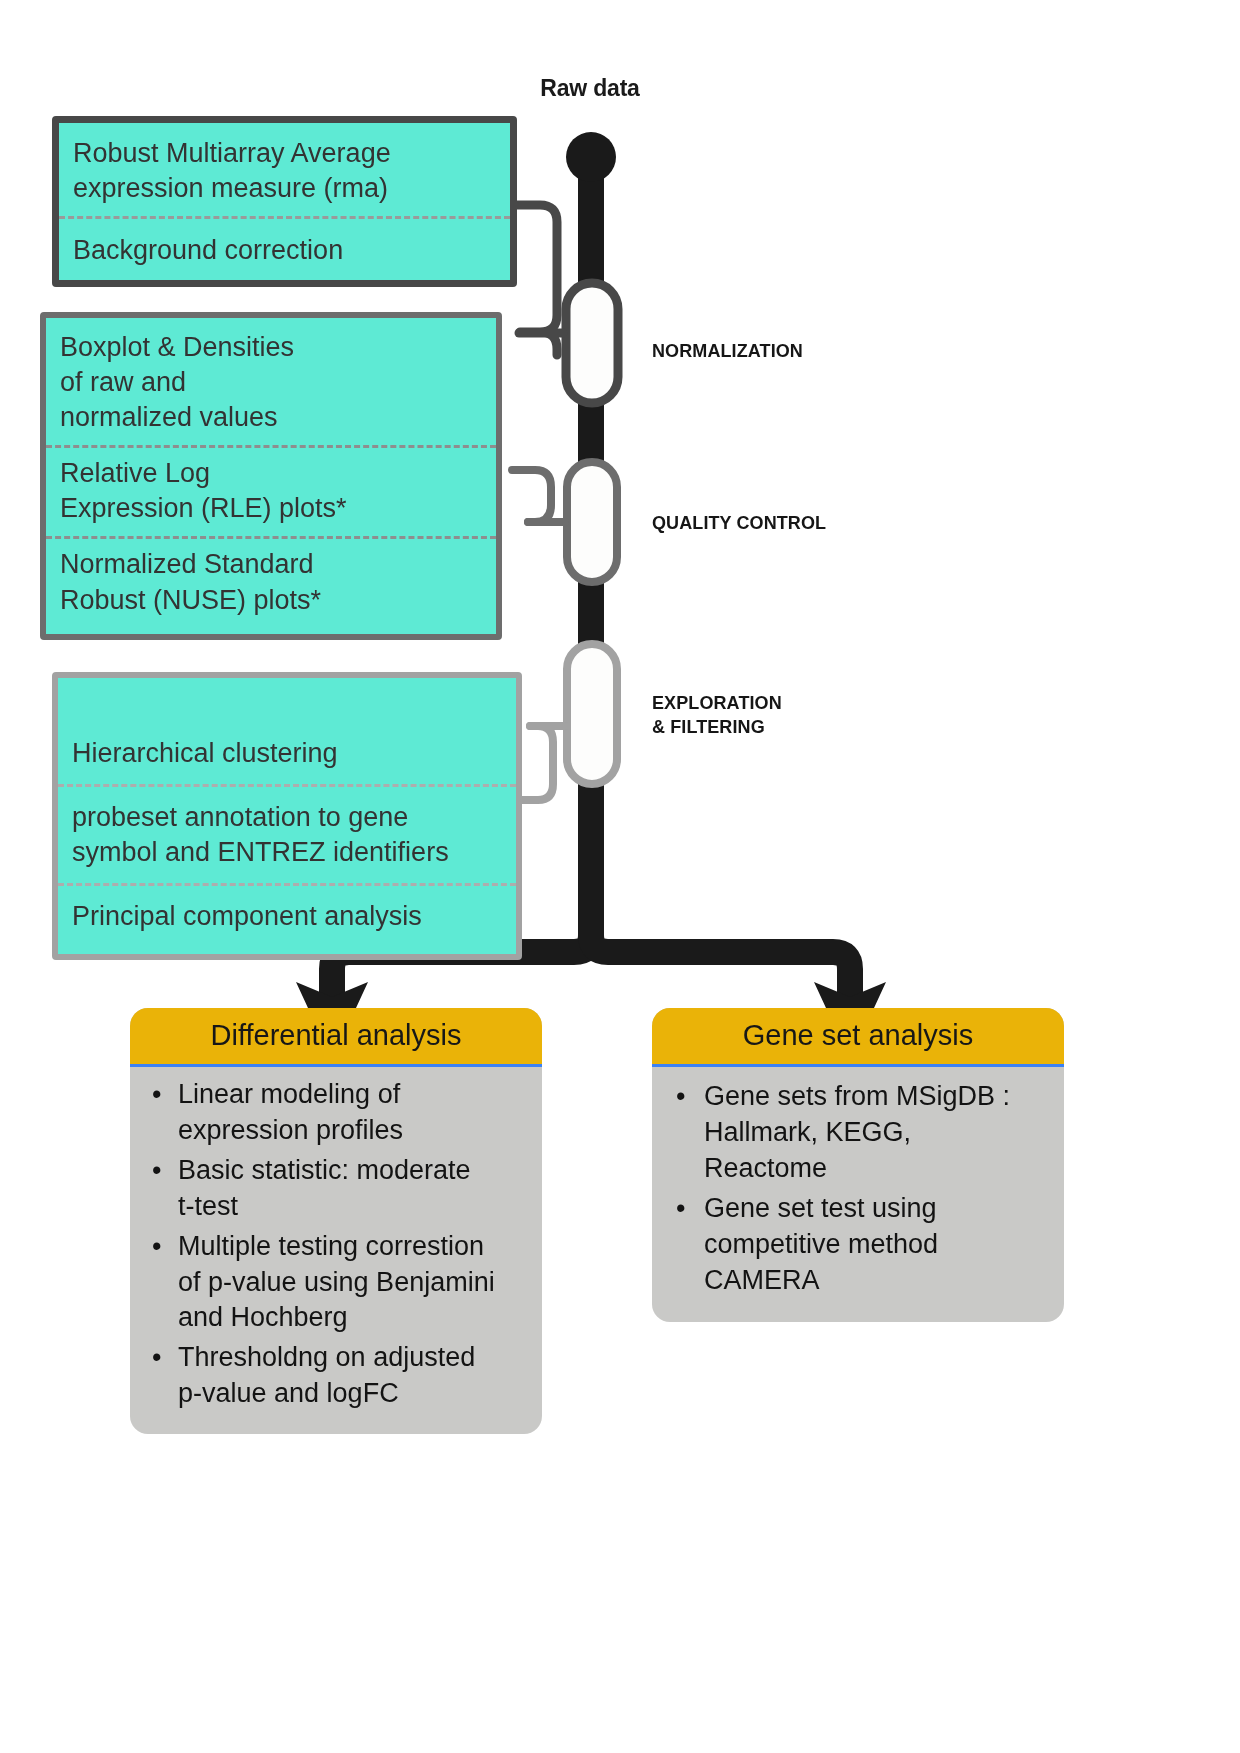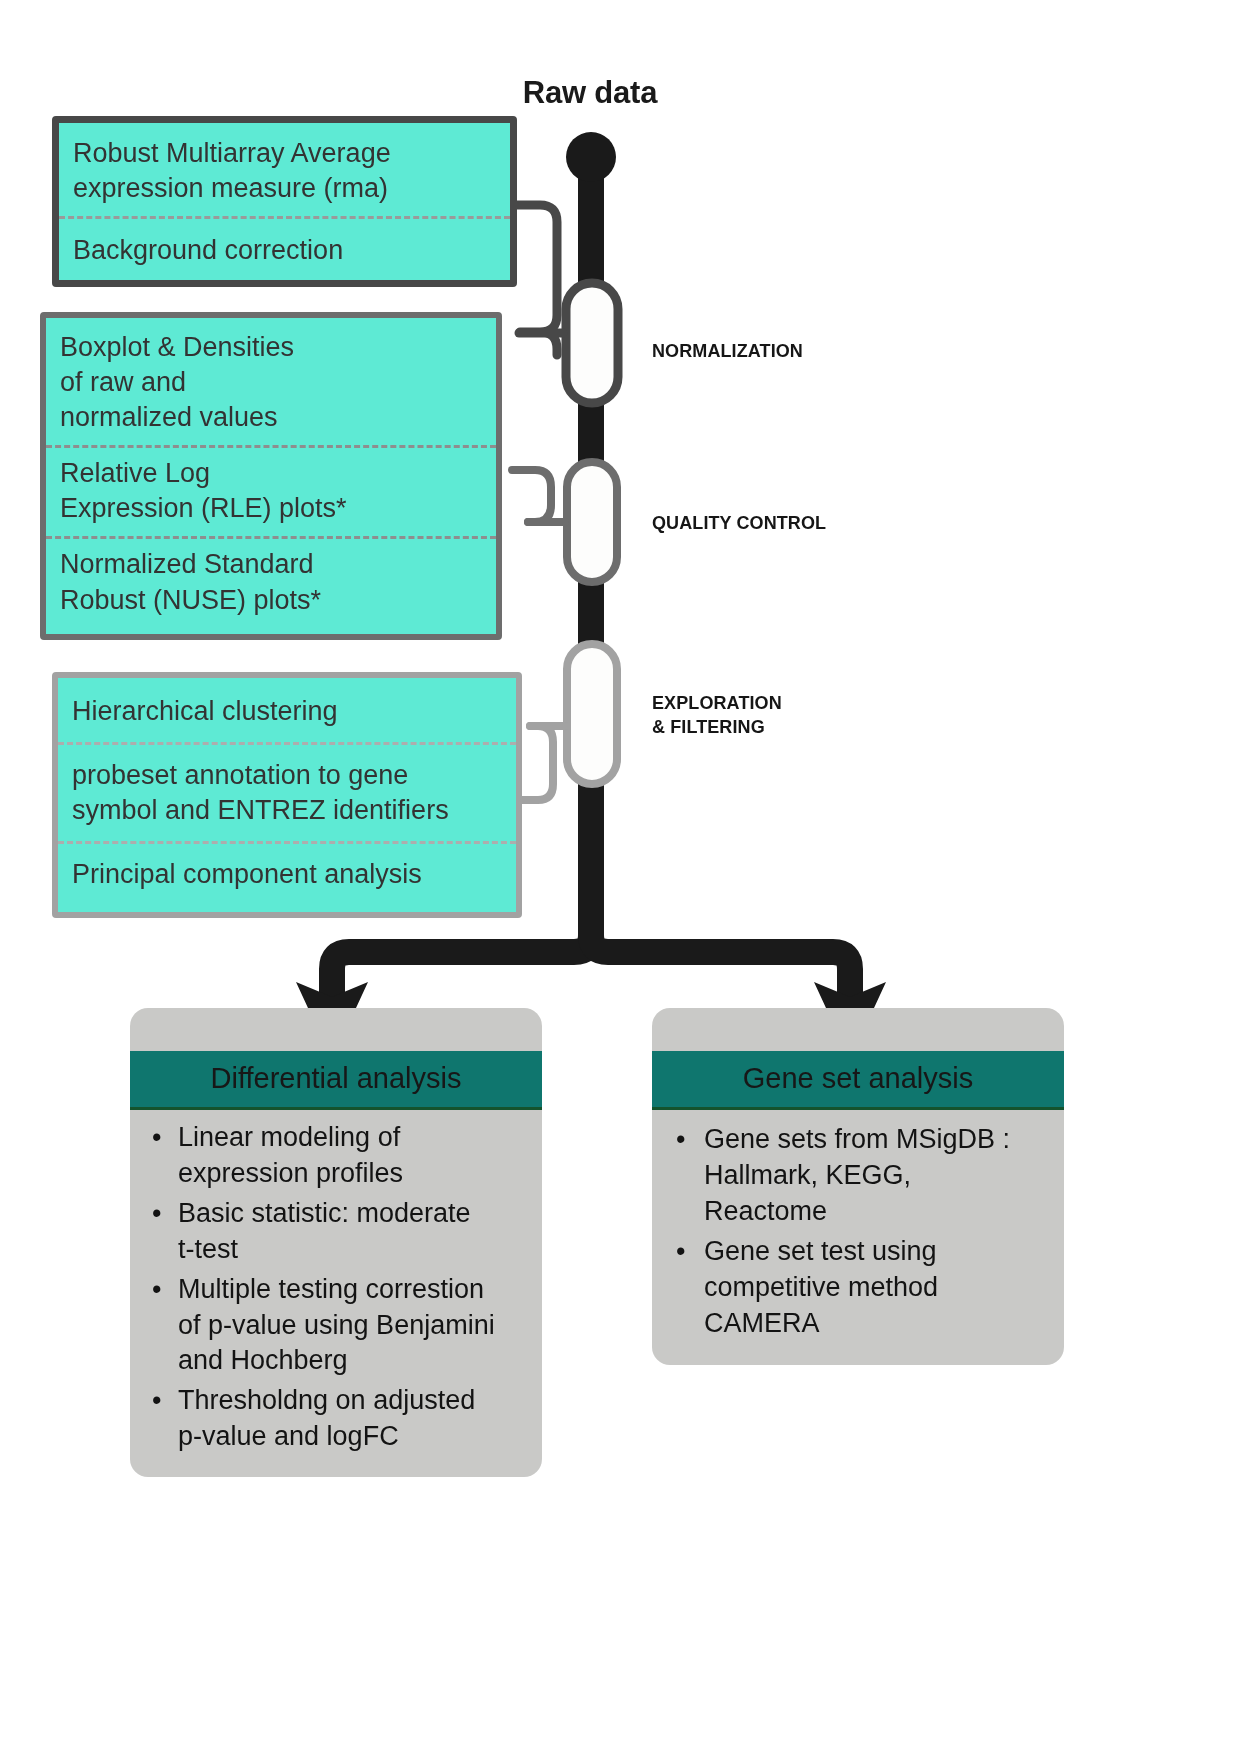--- a/index.html
+++ b/index.html
@@ -21,21 +21,21 @@
     width: 1240px; height: 1753px;
     pointer-events: none;
   }
 
   
   #raw-data-title {
     position: absolute;
     left: 470px; top: 75px;
     width: 240px;
     text-align: center;
-    font-size: 31px;
+    font-size: 23px;
     font-weight: bold;
     color: #1a1a1a;
     letter-spacing: -0.2px;
   }
 
   
   .stage-card {
     position: absolute;
     background: #5eead4;
     border-radius: 4px;
@@ -73,21 +73,21 @@
 
   #card-exploration {
     left: 52px; top: 672px;
     width: 470px;
     border-width: 6px;
     border-color: #a2a2a2;
   }
   #card-exploration .row {
     padding-top: 13px; padding-bottom: 13px;
   }
-  #card-exploration .row:first-child { padding-top: 16px; }
+  #card-exploration .row:first-child { padding-top: 28px; margin-top: 30px; }
   #card-exploration .row:last-child  { padding-bottom: 20px; }
   #card-exploration .row + .row { border-top-color: #adadad; }
 
   
   .stage-label {
     position: absolute;
     font-size: 18px;
     font-weight: bold;
     color: #161616;
     line-height: 1.32;
@@ -99,27 +99,26 @@
   #label-exploration  { left: 652px; top: 692px; }
 
   
   .result-panel {
     position: absolute;
     border-radius: 18px;
     overflow: hidden;
     background: #c9c9c7;
   }
   .result-panel .panel-title {
-    background: #0f766e;
+    background: #eab308;
     text-align: center;
     font-size: 29px;
     color: #171717;
     padding: 11px 10px 12px 10px;
-    border-bottom: 3px solid #14532d;
-    margin-top: 43px;
+    border-bottom: 3px solid #3b82f6;
   }
   .result-panel ul {
     margin: 0;
     padding: 10px 16px 18px 16px;
     list-style: none;
   }
   .result-panel li {
     position: relative;
     font-size: 27px;
     line-height: 1.33;

